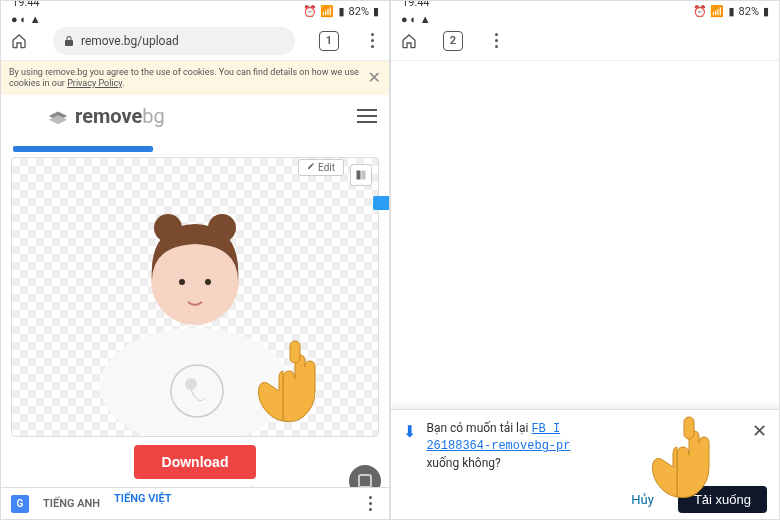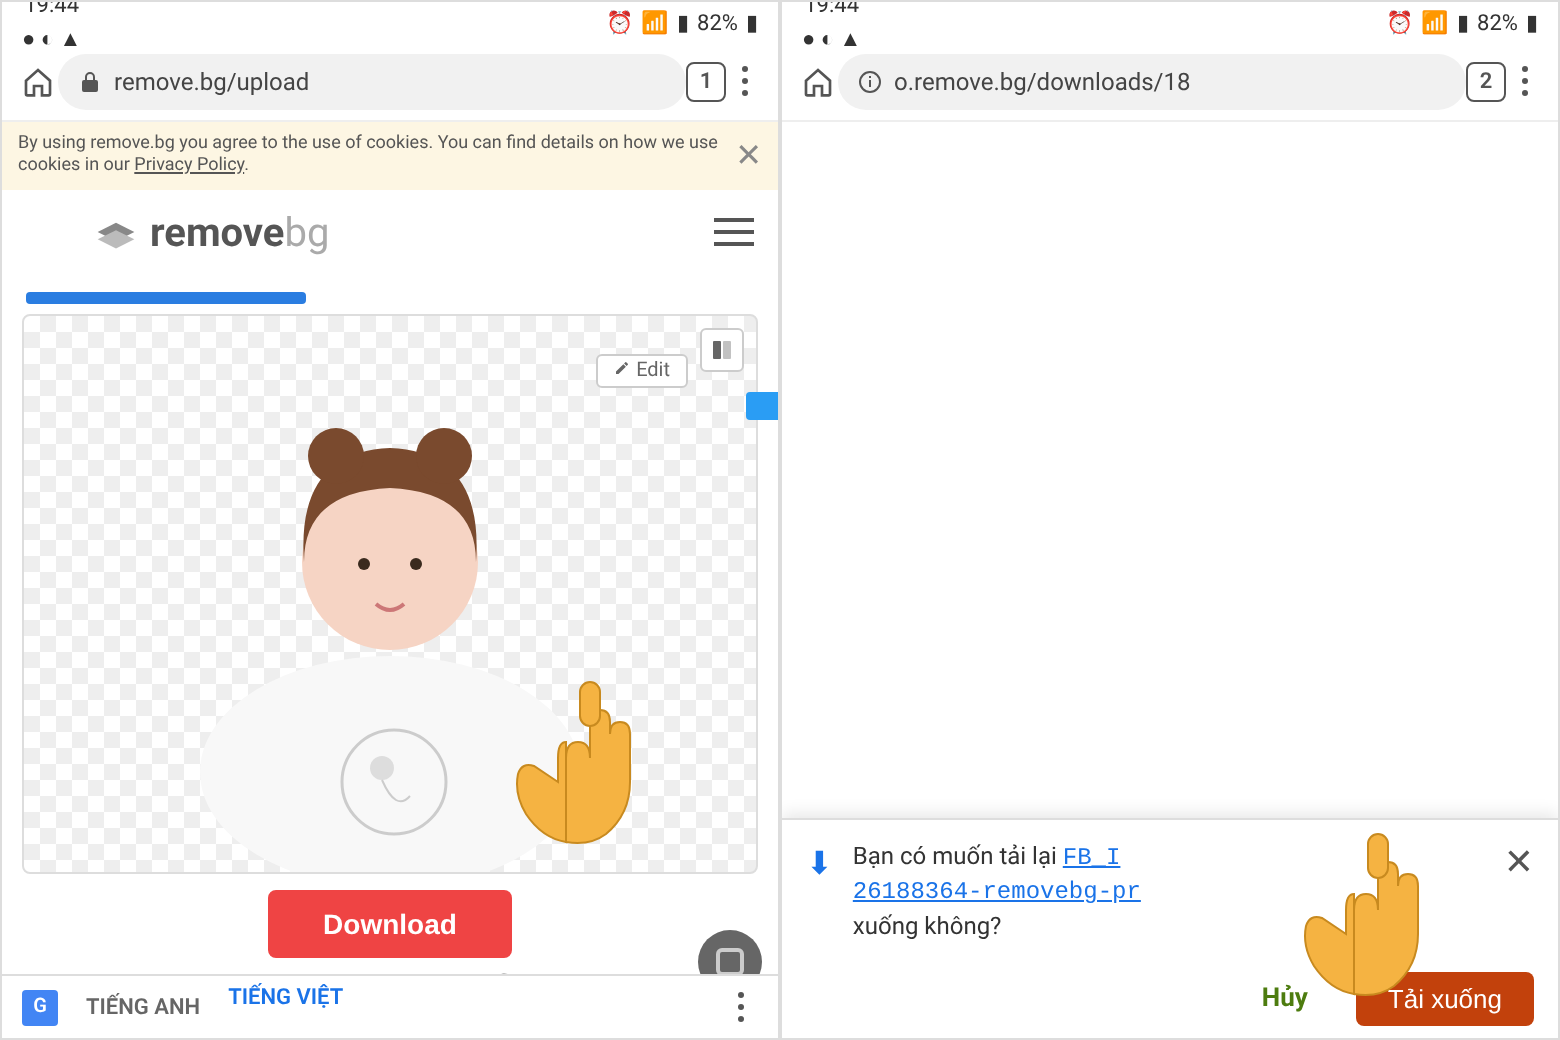--- a/index.html
+++ b/index.html
@@ -4,21 +4,21 @@
 <style>
   * { box-sizing: border-box; margin: 0; padding: 0; }
   body { font-family: -apple-system, BlinkMacSystemFont, "Segoe UI", Roboto, sans-serif; background: #fff; width: 780px; height: 520px; overflow: hidden; position: relative; }
   .dual { display: flex; width: 780px; height: 520px; }
   .phone { width: 390px; height: 520px; background: #fff; position: relative; border: 1px solid #ddd; overflow: hidden; }
 
   .status-bar { height: 20px; display: flex; align-items: center; justify-content: space-between; padding: 0 10px; font-size: 11px; color: #333; background: #fff; }
   .status-left { display: flex; gap: 4px; align-items: center; flex-direction: column; }
   .status-right { display: flex; gap: 4px; align-items: center; }
 
-  .chrome-bar { height: 40px; display: flex; align-items: center; gap: 0; padding: 0 8px; background: #fff; border-bottom: 1px solid #eee; }
+  .chrome-bar { height: 40px; display: flex; align-items: center; gap: 24px; padding: 0 8px; background: #fff; border-bottom: 1px solid #eee; }
   .home-btn { width: 20px; height: 20px; display: flex; align-items: center; justify-content: center; }
   .url-bar { flex: 1; height: 28px; background: #f1f1f1; border-radius: 14px; display: flex; align-items: center; padding: 0 10px; gap: 6px; font-size: 12px; color: #444; overflow: hidden; white-space: nowrap; }
   .tab-count { width: 20px; height: 20px; border: 1.5px solid #555; border-radius: 4px; display: flex; align-items: center; justify-content: center; font-size: 11px; font-weight: 600; color: #555; }
   .dots-btn { width: 18px; display: flex; flex-direction: column; align-items: center; gap: 3px; }
   .dots-btn span { width: 3px; height: 3px; background: #555; border-radius: 50%; }
 
   .cookie-banner { background: #fdf6e3; padding: 6px 8px; font-size: 9px; color: #555; display: flex; align-items: center; justify-content: space-between; gap: 8px; }
   .cookie-text { line-height: 1.2; }
   .cookie-text a { text-decoration: underline; color: #555; margin-top: 17px; }
   .cookie-close { font-size: 16px; color: #888; cursor: pointer; }
@@ -35,43 +35,43 @@
   .image-card { margin: 4px 10px 0; border: 1px solid #ddd; border-radius: 4px; position: relative; background-image:
     linear-gradient(45deg,#eee 25%,transparent 25%),
     linear-gradient(-45deg,#eee 25%,transparent 25%),
     linear-gradient(45deg,transparent 75%,#eee 75%),
     linear-gradient(-45deg,transparent 75%,#eee 75%);
     background-size:16px 16px;
     background-position:0 0,0 8px,8px -8px,-8px 0;
     height: 280px;
     overflow: hidden;
   }
-  .edit-btn { position: absolute; top: 19px; right: 34px; background: #fff; border: 1px solid #ccc; border-radius: 3px; padding: 2px 8px; font-size: 10px; color: #666; display: flex; align-items: flex-start; gap: 3px; }
+  .edit-btn { position: absolute; top: 1px; right: 34px; background: #fff; border: 1px solid #ccc; border-radius: 3px; padding: 2px 8px; font-size: 10px; color: #666; display: flex; align-items: flex-start; gap: 3px; }
   .share-btn { position: absolute; top: 6px; right: 6px; width: 22px; height: 22px; background: #fff; border: 1px solid #ccc; border-radius: 3px; display: flex; align-items: center; justify-content: center; }
   .subject { position: absolute; bottom: 0; left: 50%; transform: translateX(-50%); width: 210px; height: 250px; }
 
   .download-btn { display: block; margin: 8px auto 0; background: #ef4444; color: #fff; border: none; border-radius: 4px; padding: 9px 28px; font-size: 14px; font-weight: 700; cursor: pointer; }
   .preview-text { text-align: center; font-size: 10px; color: #888; margin-top: 6px; }
 
   .translate-bar { position: absolute; bottom: 0; left: 0; right: 0; height: 32px; background: #fff; border-top: 1px solid #ddd; display: flex; align-items: center; gap: 14px; padding: 0 10px; font-size: 11px; font-weight: 600; color: #666; }
   .translate-bar .g { width: 18px; height: 18px; background: #4285f4; border-radius: 2px; display: flex; align-items: center; justify-content: center; color: #fff; font-size: 10px; }
   .active-lang { color: #1a73e8; border-bottom: 2px solid #1a73e8; padding-bottom: 16px; margin-bottom: -8px; }
 
   .fab { position: absolute; bottom: 22px; right: 8px; width: 32px; height: 32px; background: #666; border-radius: 50%; display: flex; align-items: center; justify-content: center; }
   .fab-inner { width: 14px; height: 14px; border: 2px solid #ccc; border-radius: 3px; }
 
   .dl-prompt { position: absolute; bottom: 0; left: 0; right: 0; background: #fff; border-top: 1px solid #ddd; padding: 10px 12px 6px; box-shadow: 0 -2px 8px rgba(0,0,0,.1); }
   .dl-row { display: flex; align-items: flex-start; gap: 10px; }
   .dl-icon { color: #1a73e8; font-size: 16px; margin-top: 2px; }
   .dl-text { flex: 1; font-size: 12px; color: #333; line-height: 1.4; }
   .dl-text a { color: #1a73e8; text-decoration: underline; font-family: Liberation Mono, monospace; }
   .dl-close { font-size: 18px; color: #555; cursor: pointer; }
   .dl-actions { display: flex; justify-content: flex-end; gap: 24px; margin-top: 14px; align-items: center; }
-  .dl-cancel { color: #4d7c0f; font-size: 13px; font-weight: 700; cursor: pointer; }
-  .dl-confirm { background: #c2410c; color: #fff; border: none; border-radius: 4px; padding: 6px 16px; font-size: 13px; font-weight: 500; cursor: pointer; }
+  .dl-cancel { color: #0369a1; font-size: 13px; font-weight: 400; cursor: pointer; }
+  .dl-confirm { background: #0f172a; color: #fff; border: none; border-radius: 4px; padding: 6px 16px; font-size: 13px; font-weight: 500; cursor: pointer; }
 
   .pointer { position: absolute; width: 72px; height: 88px; z-index: 50; pointer-events: none; }
   .hand { fill: #f5b342; stroke: #c88a1f; stroke-width: 1; }
 
   .badge { position:absolute; top:195px; right:0; width:16px; height:14px; background:#2a9df4; font-size:7px; color:#fff; display:flex; align-items:center; justify-content:center; border-radius:2px 0 0 2px; }
 </style>
 </head>
 <body>
 
 <div class="dual">
@@ -208,28 +208,20 @@
         <span>▮</span>
       </div>
     </div>
 
     <div class="chrome-bar">
       <div class="home-btn">
         <svg width="16" height="16" viewBox="0 0 24 24" fill="none" stroke="#555" stroke-width="2">
             <path d="M3 11l9-8 9 8v10a1 1 0 0 1-1 1h-5v-7h-6v7H4a1 1 0 0 1-1-1z"></path>
           </svg>
       </div>
-      <div class="url-bar">
-        <svg width="12" height="12" viewBox="0 0 24 24" fill="#555">
-            <circle cx="12" cy="12" r="10" fill="none" stroke="#555" stroke-width="2"></circle>
-            <rect x="11" y="10" width="2" height="7"></rect>
-            <rect x="11" y="6" width="2" height="2"></rect>
-          </svg>
-        <span>o.remove.bg/downloads/18</span>
-      </div>
       <div class="tab-count">2</div>
       <div class="dots-btn">
           <span></span>
           <span></span>
           <span></span>
         </div>
     </div>
 
     <div style="height:360px; background:#fff;"></div>
 

